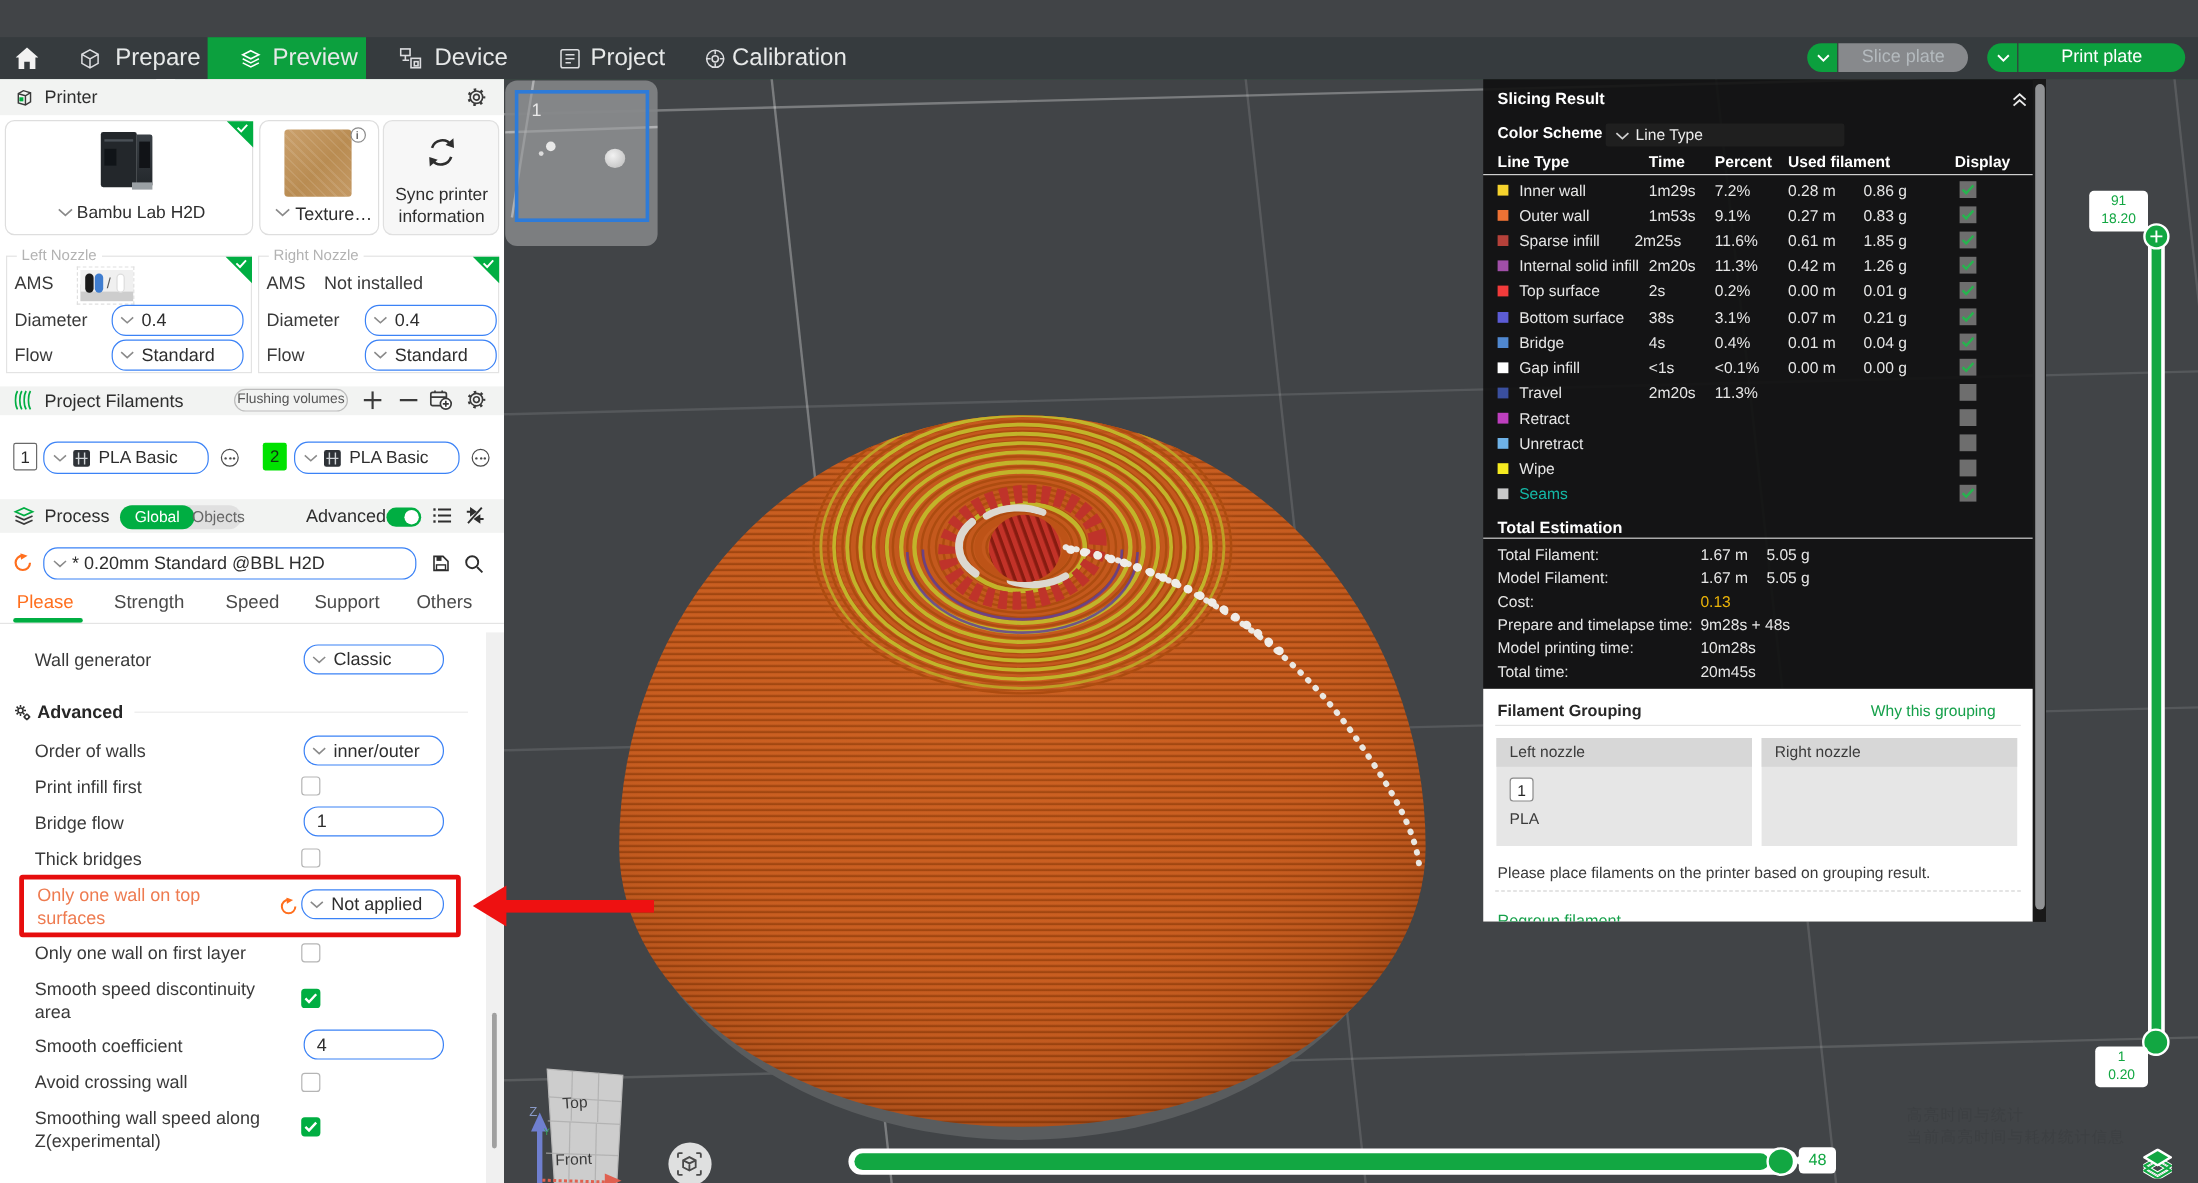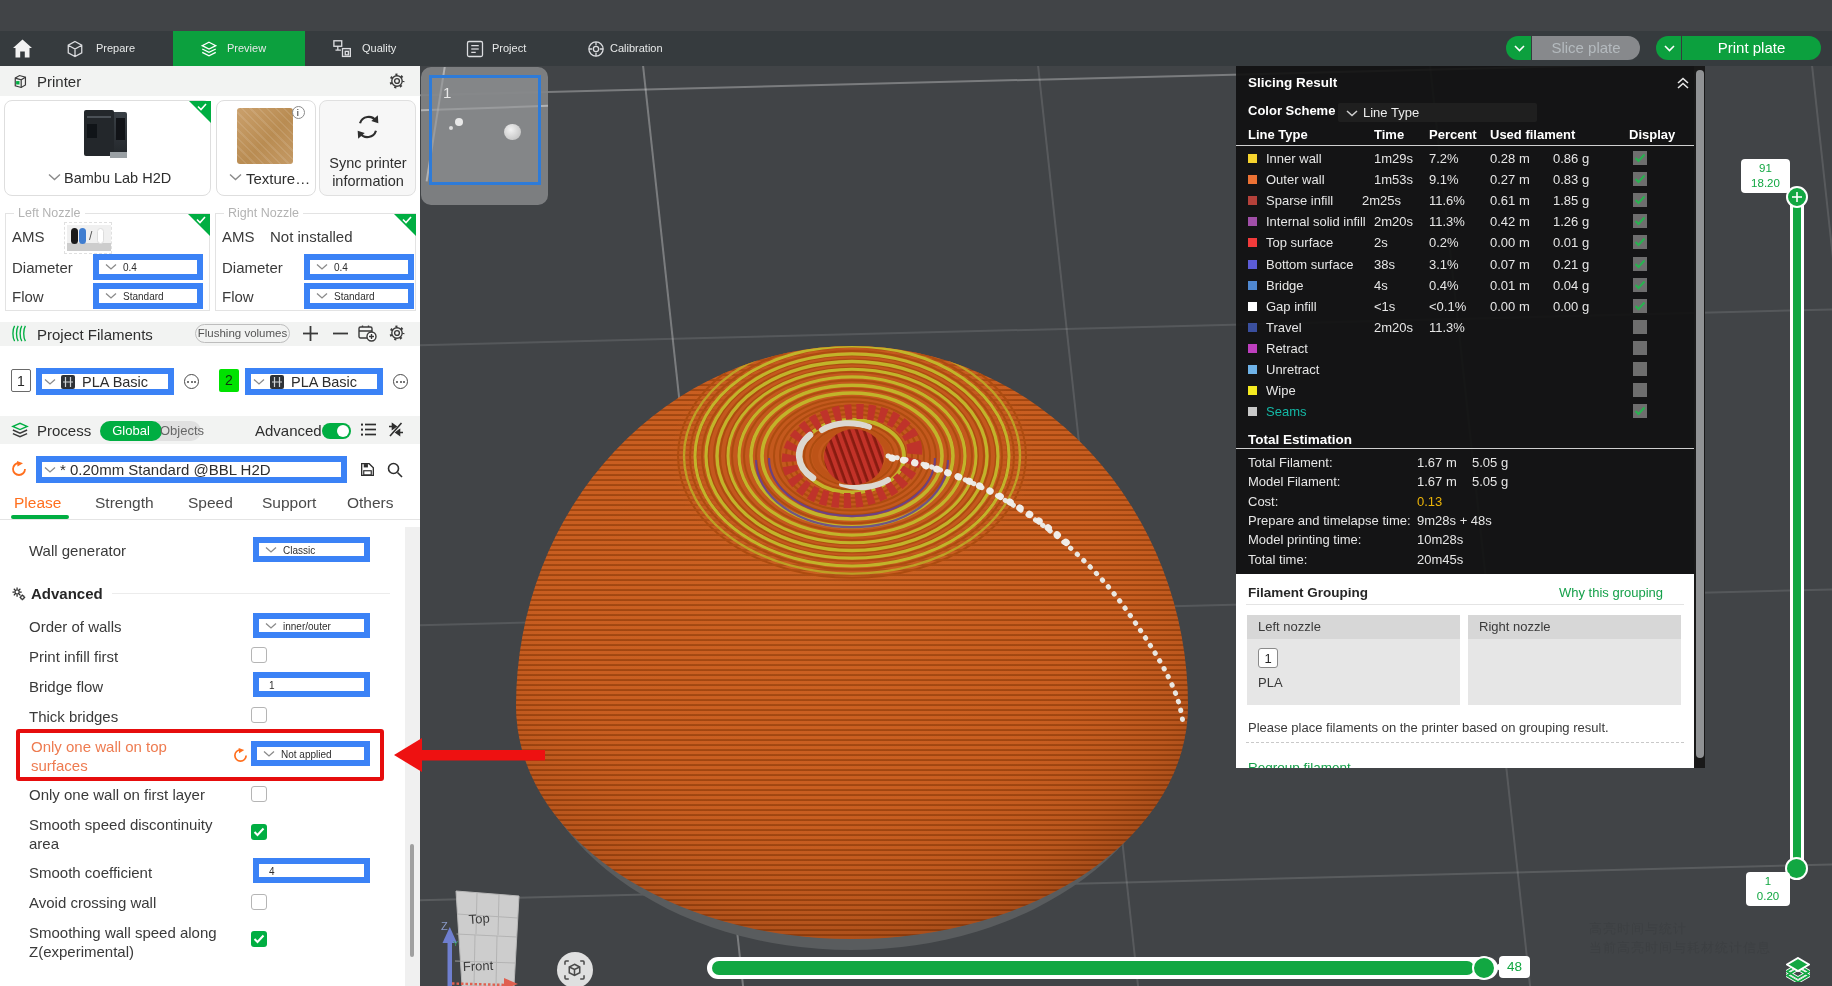--- a/index.html
+++ b/index.html
@@ -2,32 +2,32 @@
 <html><head>
 <meta charset="utf-8">
 <style>
 *{margin:0;padding:0;box-sizing:border-box;}
 html,body{width:1832px;height:986px;overflow:hidden;background:#414447;font-family:"Liberation Sans",sans-serif;}
 .a{position:absolute;}
 svg{display:block;}
 
 #titlebar{left:0;top:0;width:1832px;height:31px;background:#14532d;margin-top:43px;}
 #tabbar{left:0;top:31px;width:1832px;height:35px;background:#363b3e;}
-.tabtxt{font-size:11px;color:#e7e9e9;line-height:35px;text-align:center;}
+.tabtxt{font-size:20px;color:#e7e9e9;line-height:35px;text-align:center;}
 #prevtab{left:173px;top:0;width:132px;height:35px;background:#0ca03e;}
 .splitL{top:5px;height:24px;width:25px;background:#0ca03e;border-radius:12px 0 0 12px;}
 .splitR{top:5px;height:24px;border-radius:0 12px 12px 0;font-size:15px;line-height:24px;text-align:center;}
 
 #lp{left:0;top:66px;width:420px;height:920px;background:#ffffff;overflow:hidden;}
 .hdr{left:0;width:420px;background:#f2f3f2;}
 .h15{font-size:15px;color:#2e2e2e;}
 .card{background:#fff;border:1px solid #dedede;border-radius:8px;}
 .corner{width:0;height:0;border-style:solid;border-width:0 22px 22px 0;border-color:transparent #00ae42 transparent transparent;right:0;top:0;}
 .corner svg{position:absolute;left:8px;top:2px;}
-.sel{border:6px solid #3b82f6;border-radius:0;background:#fff;font-size:10px;color:#2e2e2e;}
+.sel{border:1px solid #3b82f6;border-radius:12px;background:#fff;font-size:15px;color:#2e2e2e;}
 .sel .ch{position:absolute;left:6px;top:50%;margin-top:-4px;}
 .sel .tx{position:absolute;left:24px;top:50%;transform:translateY(-50%);white-space:nowrap;}
 .cb{width:16px;height:16px;border:1.5px solid #b5b5b5;border-radius:3px;background:#fff;}
 .cbg{width:16px;height:16px;border-radius:3px;background:#00ae42;}
 .lbl{font-size:15px;color:#3a3a3a;white-space:nowrap;}
 
 #vp{left:420px;top:66px;width:1412px;height:920px;background:#414447;overflow:hidden;}
 </style>
 </head>
 <body>
@@ -89,21 +89,21 @@
   <div class="a tabtxt" style="left:54px;top:0;">Preview</div>
  </div>
  <svg class="a" style="left:333px;top:9px" width="19" height="18" viewBox="0 0 24 23">
       <g fill="none" stroke="#dcdde0" stroke-width="1.7">
         <rect x="1" y="1" width="10" height="7"></rect>
         <path d="M6 8 V13 H3 M6 13 H10"></path>
         <rect x="12" y="11" width="10" height="10"></rect>
         <rect x="15.5" y="14.5" width="4" height="4.5"></rect>
       </g>
     </svg>
- <div class="a tabtxt" style="left:362px;top:0;">Quality</div>
+ <div class="a tabtxt" style="left:362px;top:0;">Device</div>
  <svg class="a" style="left:466px;top:9px" width="18" height="18" viewBox="0 0 24 24">
       <g fill="none" stroke="#dcdde0" stroke-width="1.7">
         <rect x="2" y="2" width="20" height="20" rx="2"></rect>
         <line x1="7" y1="7.5" x2="17" y2="7.5"></line>
         <line x1="7" y1="12" x2="17" y2="12"></line>
         <line x1="7" y1="16.5" x2="13" y2="16.5"></line>
       </g>
     </svg>
  <div class="a tabtxt" style="left:492px;top:0;">Project</div>
  <svg class="a" style="left:587px;top:9px" width="18" height="18" viewBox="0 0 24 24">

